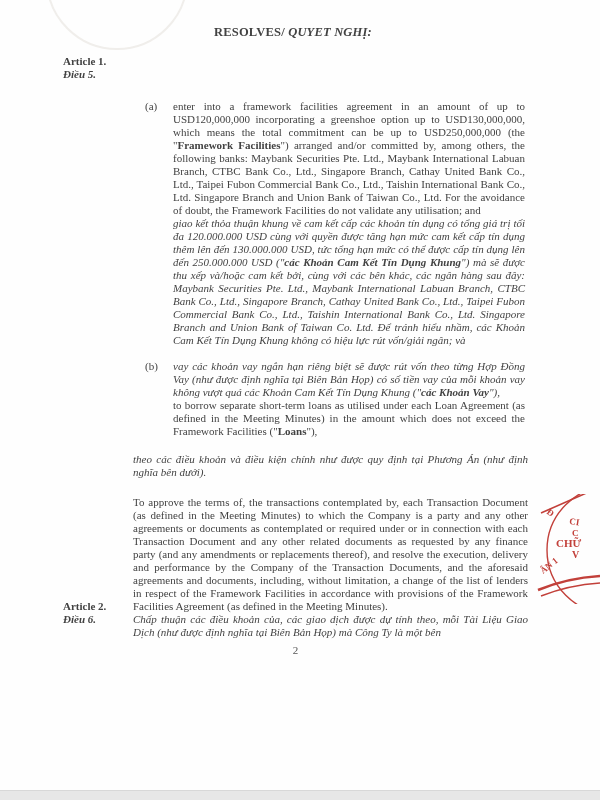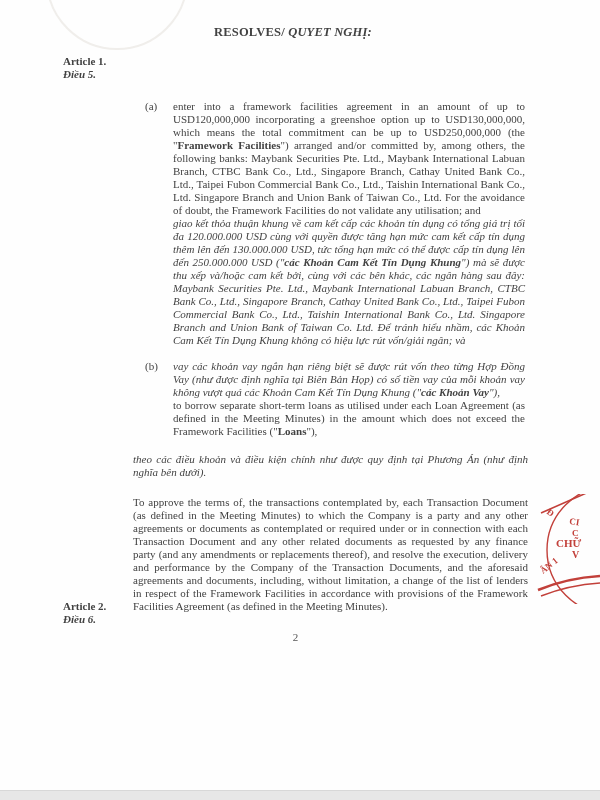--- a/index.html
+++ b/index.html
@@ -84,20 +84,23 @@
         <div class="lab-en">Article 2.</div>
       </div>
       <div class="body-col">
         <div class="para">To approve the terms of, the transactions contemplated by, each Transaction Document (as defined in the Meeting Minutes) to which the Company is a party and any other agreements or documents as contemplated or required under or in connection with each Transaction Document and any other related documents as requested by any finance party (and any amendments or replacements thereof), and resolve the execution, delivery and performance by the Company of the Transaction Documents, and the aforesaid agreements and documents, including, without limitation, a change of the list of lenders in respect of the Framework Facilities in accordance with provisions of the Framework Facilities Agreement (as defined in the Meeting Minutes).</div>
       </div>
     </div>
     <div class="row art-row">
       <div class="label-col">
         <div class="lab-vi">Điều 6.</div>
       </div>
+      <div class="body-col">
+        <div class="para vi">Chấp thuận các điều khoản của, các giao dịch được dự tính theo, mỗi Tài Liệu Giao Dịch (như được định nghĩa tại Biên Bản Họp) mà Công Ty là một bên</div>
+      </div>
     </div>
 
     <div class="pagenum">2</div>
   </div>
 
   <svg class="stamp" viewBox="0 0 67 110" xmlns="http://www.w3.org/2000/svg">
     <circle cx="78" cy="56" r="64" fill="none" stroke-width="1.4" stroke="#c2403a"></circle>
     <line x1="8" y1="19" x2="58" y2="-3" stroke-width="1.6" stroke="#c2403a"></line>
     <path d="M5,96 Q34,84 67,82" fill="none" stroke-width="2.6" stroke="#c2403a"></path>
     <path d="M8,102 Q36,91 67,89" fill="none" stroke-width="1.5" stroke="#c2403a"></path>

